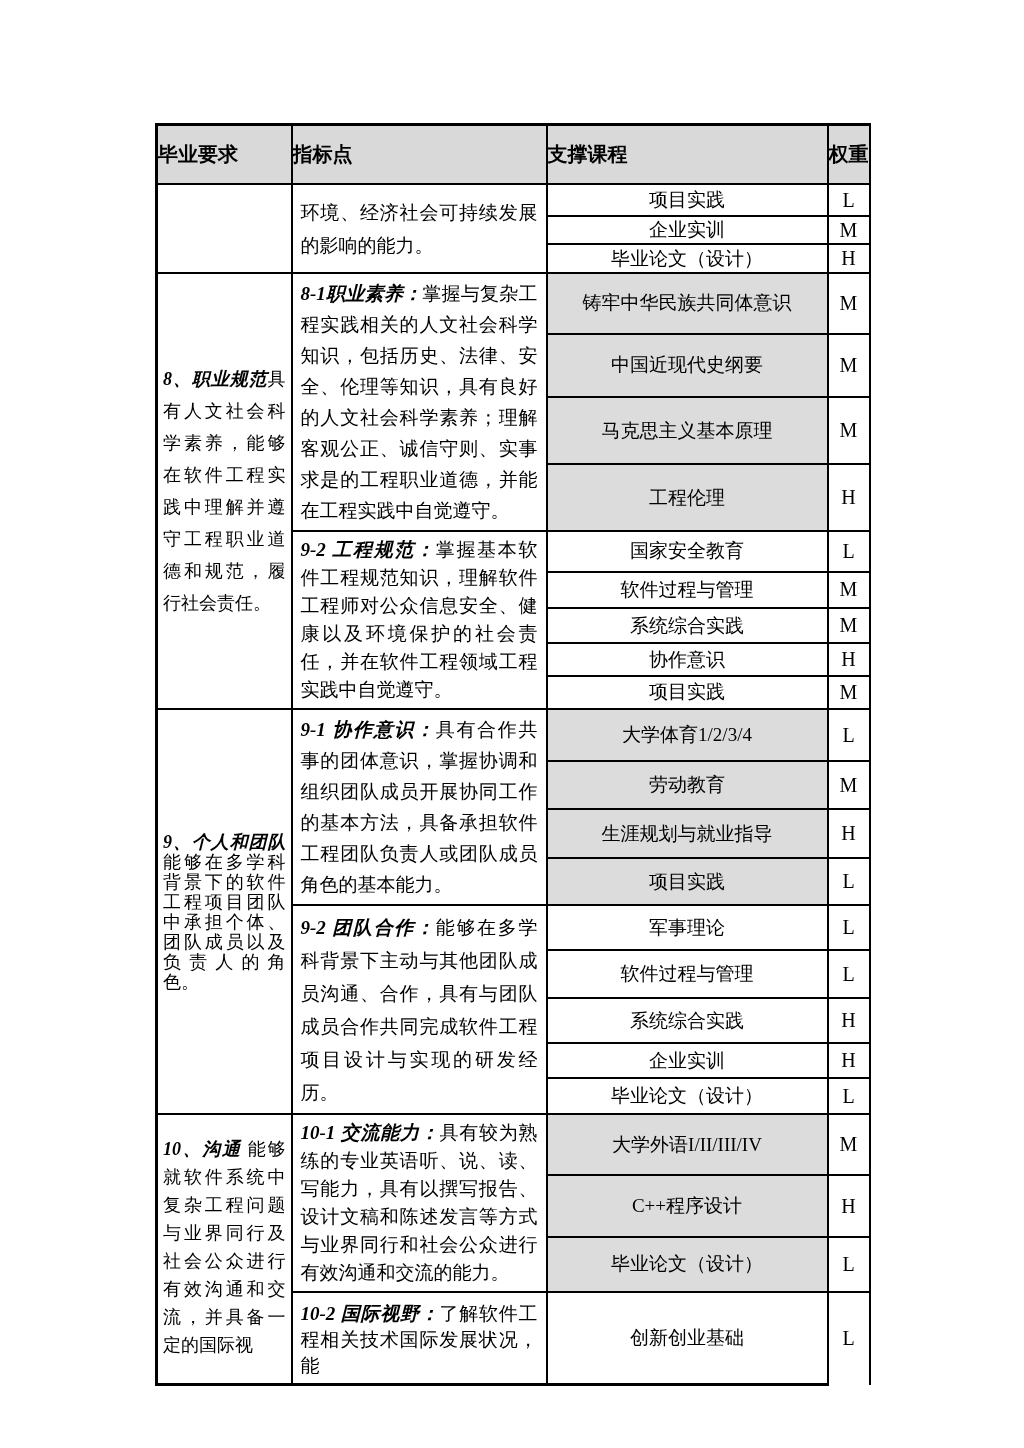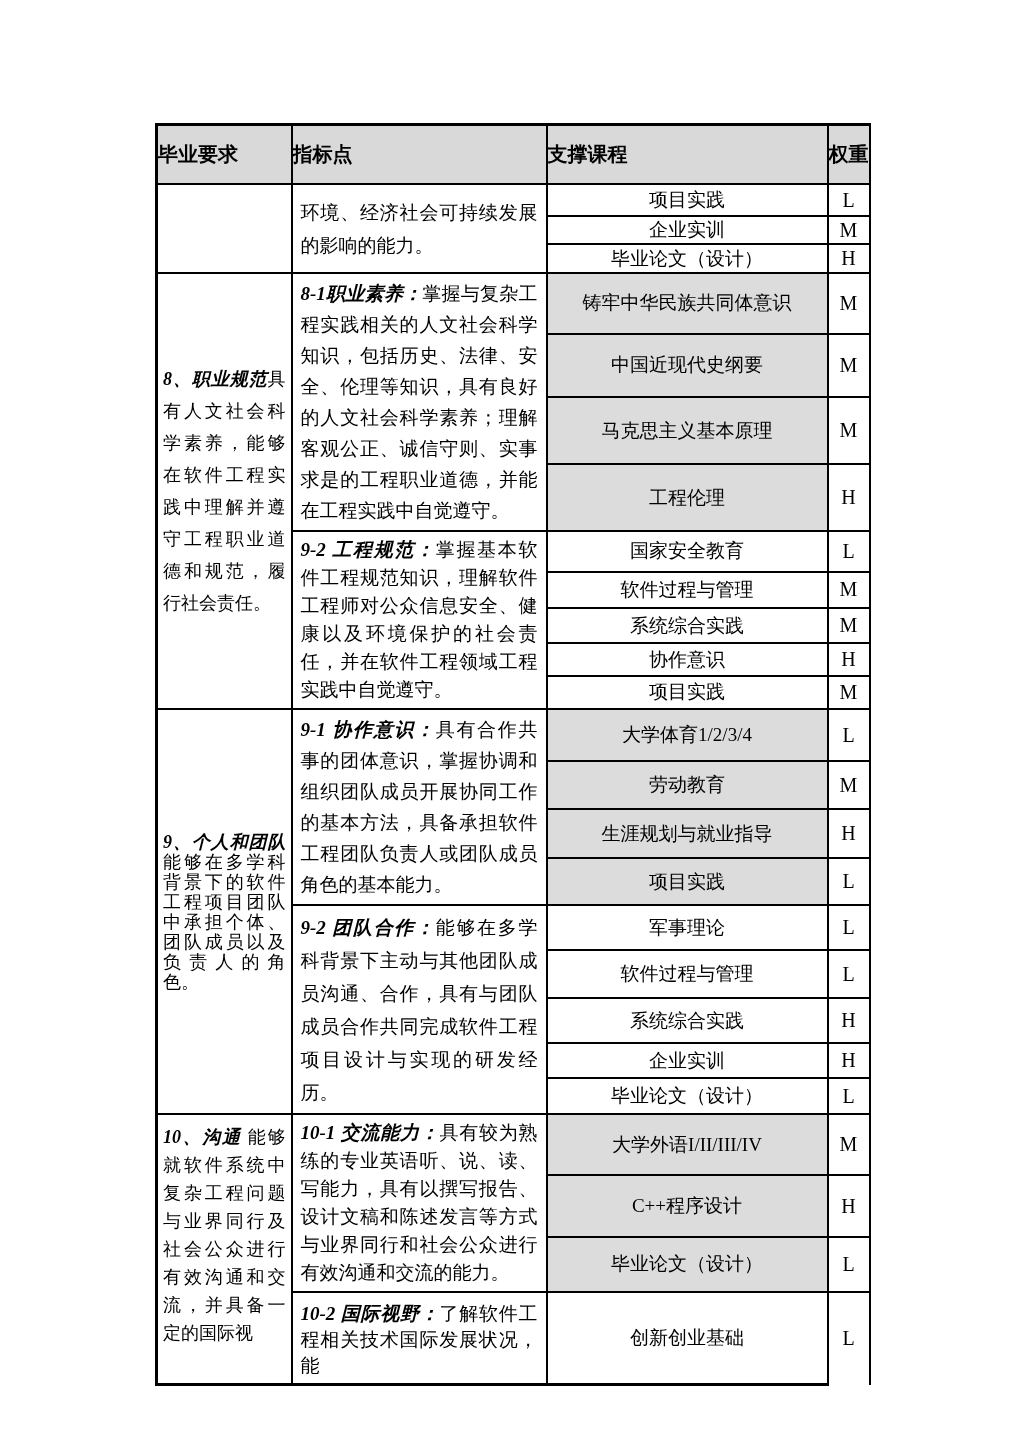--- a/index.html
+++ b/index.html
@@ -25,21 +25,21 @@
   th{
     background:var(--header-bg);font-weight:bold;font-size:20px;
     line-height:25px;text-align:left;vertical-align:middle;height:57px;
   }
   td.req{
     font-size:18px;text-align:justify;text-justify:inter-character;
     vertical-align:middle;padding:4px 5px;
   }
   td.req.g1{line-height:32px;}
   td.req.g2{line-height:20px;margin-top:17px;}
-  td.req.g3{line-height:28px;vertical-align:top;padding-top:8px;}
+  td.req.g3{line-height:28px;vertical-align:top;padding-top:20px;}
   td.ind{
     font-size:19px;text-align:justify;text-justify:inter-character;
     vertical-align:middle;padding:4px 8px;
   }
   td.ind.ind-0{line-height:33px;}
   td.ind.ind-1{line-height:31px;}
   td.ind.ind-2{line-height:28px;}
   td.ind.ind-3{line-height:31px;}
   td.ind.ind-4{line-height:33px;}
   td.ind.ind-5{line-height:28px;}

